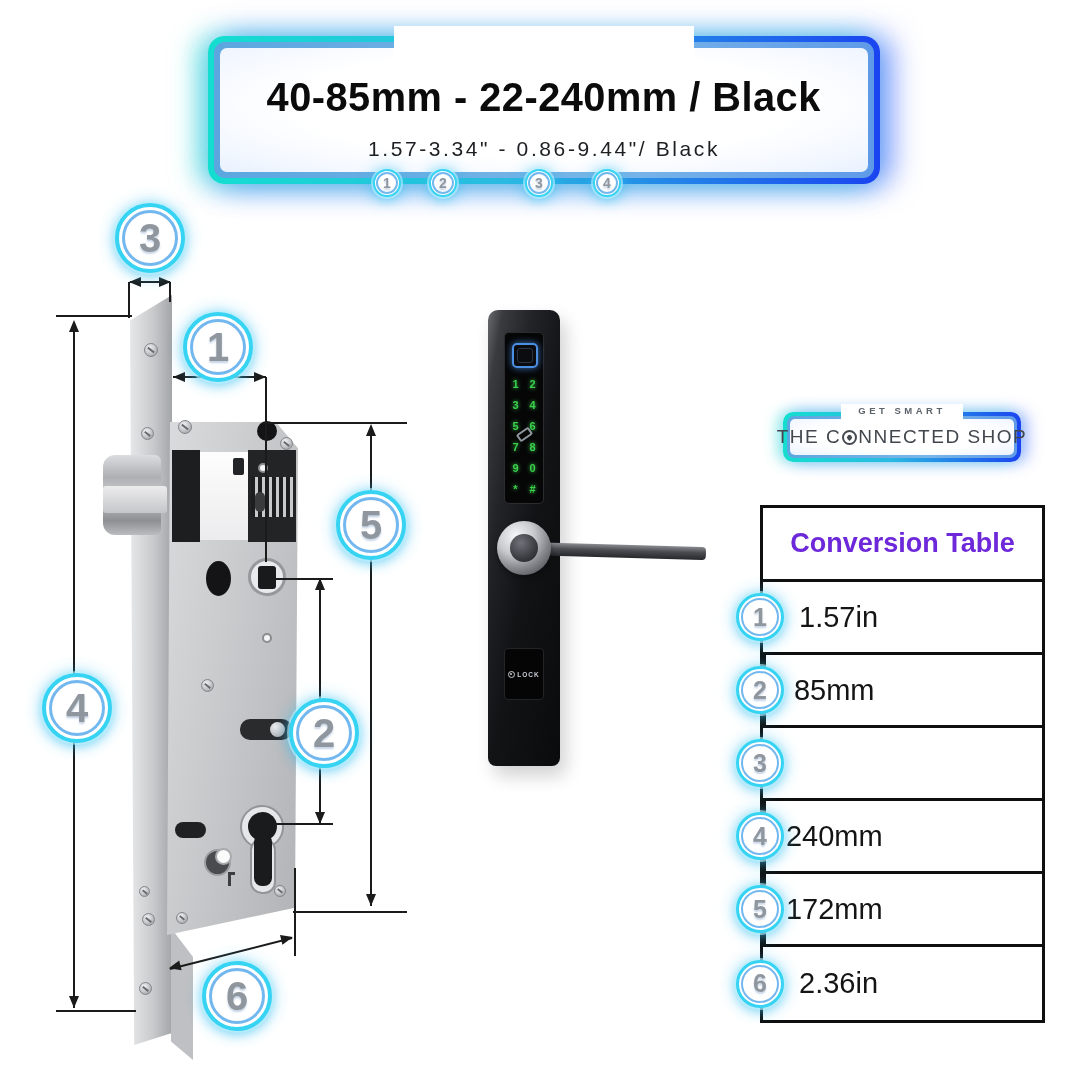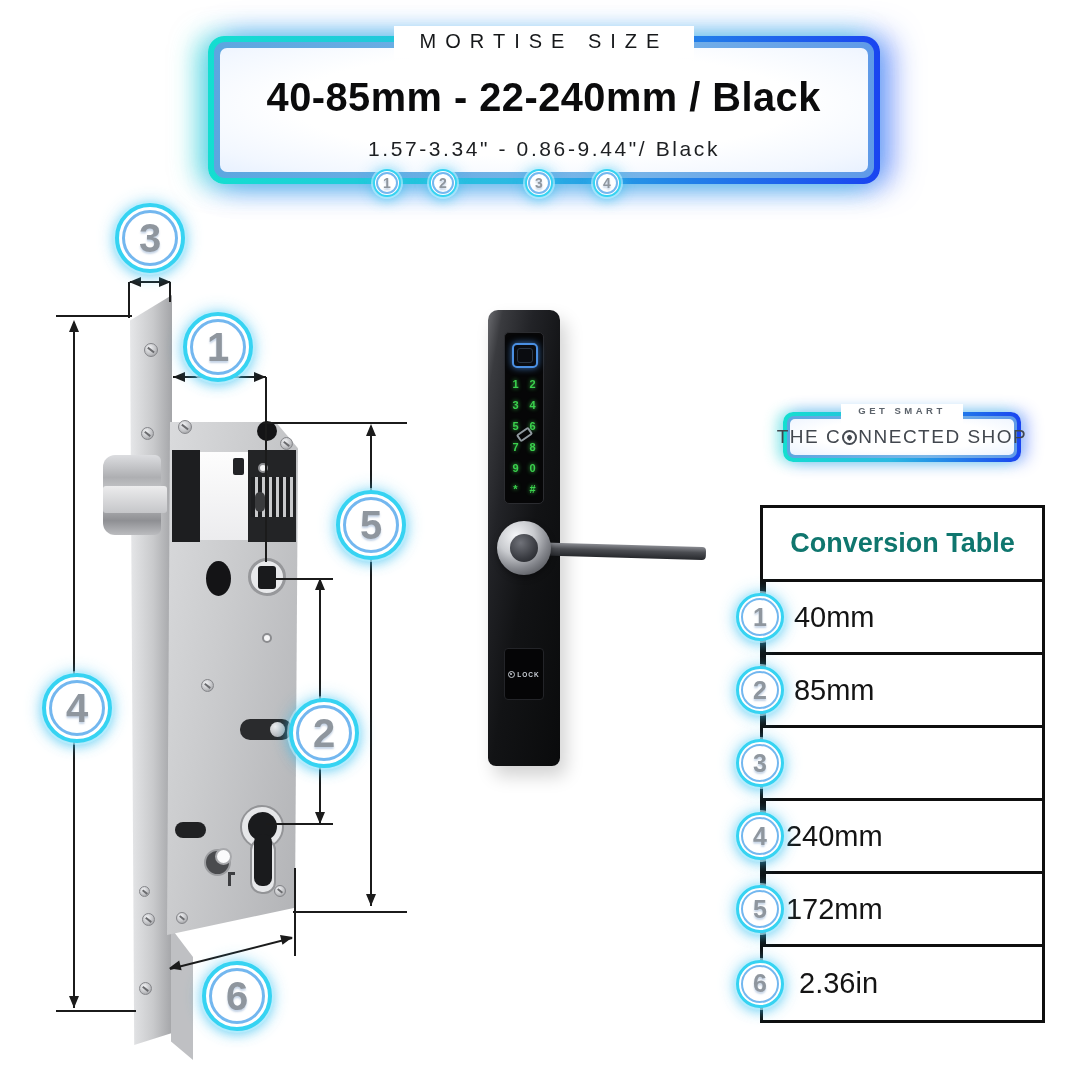--- a/index.html
+++ b/index.html
@@ -49,21 +49,21 @@
   .ah-right { border-top:5px solid transparent; border-bottom:5px solid transparent; border-left:12px solid #1b1b1b; }
   .metal { position:absolute; }
   .screw { position:absolute; border-radius:50%; border:1px solid #85868a;
     background:radial-gradient(circle at 38% 32%, #f2f3f5, #c2c3c6 55%, #8c8d90); }
   .screw::after { content:""; position:absolute; left:18%; right:18%; top:44%; height:2px;
     background:#6a6b6e; transform:rotate(38deg); }
 
   
   .conv-table { position:absolute; left:760px; top:505px; width:285px; border:3px solid #0f0f0f; background:#fff; z-index:5; }
   .ct-header { height:74px; display:flex; align-items:center; justify-content:center;
-    border-bottom:3px solid #0f0f0f; font-size:27px; font-weight:700; color:#0f766e; }
+    border-bottom:3px solid #0f0f0f; font-size:27px; font-weight:700; color:#6d28d9; }
   .ct-row { position:relative; height:73px; display:flex; border-bottom:3px solid #0f0f0f; }
   .ct-row:last-child { border-bottom:none; }
   .ct-cell-in { width:50%; display:flex; align-items:center; padding-left:36px; font-size:29px; color:#141414; }
   .ct-cell-mm { width:50%; border-left:3px solid #0f0f0f; display:flex; align-items:center; justify-content:center;
     font-size:29px; color:#141414; }
   .ct-badge { left:-27px; top:50%; transform:translateY(-50%); }
 
   
   .logo-frame { left:783px; top:412px; width:238px; height:50px; border-radius:10px; padding:4px;
     box-shadow:-6px 0 14px rgba(30,222,210,.45), 6px 0 16px rgba(35,85,250,.45); }
@@ -114,21 +114,20 @@
 <div class="canvas">
 
   <div class="neon-frame header-frame">
     <div class="neon-inner">
       <div class="neon-content">
         <div class="header-title">40-85mm - 22-240mm / Black</div>
         <div class="header-sub">1.57-3.34" - 0.86-9.44"/ Black</div>
       </div>
     </div>
     <div class="frame-gap"></div>
-    <div class="header-label">MORTISE SIZE</div>
     <div class="badge badge-sm" style="left:165px; top:133px;">1</div>
     <div class="badge badge-sm" style="left:221px; top:133px;">2</div>
     <div class="badge badge-sm" style="left:317px; top:133px;">3</div>
     <div class="badge badge-sm" style="left:385px; top:133px;">4</div>
   </div>
 
   <div>
 
     <div class="metal" style="left:130px; top:295px; width:42px; height:750px;
                 background:linear-gradient(90deg,#e6e7e9,#c9cacc 55%,#a4a5a8);
@@ -264,21 +263,21 @@
     </div>
     <div class="frame-gap"></div>
     <div class="logo-tagline">GET SMART</div>
   </div>
 
   <div class="conv-table">
     <div class="ct-header">Conversion Table</div>
 
     <div class="ct-row">
       <div class="badge badge-md ct-badge">1</div>
-      <div class="ct-cell-mm">40mm</div>
+      <div class="ct-cell-in">1.57in</div>
     </div>
     <div class="ct-row">
       <div class="badge badge-md ct-badge">2</div>
       <div class="ct-cell-mm">85mm</div>
     </div>
     <div class="ct-row">
       <div class="badge badge-md ct-badge">3</div>
     </div>
     <div class="ct-row">
       <div class="badge badge-md ct-badge">4</div>

